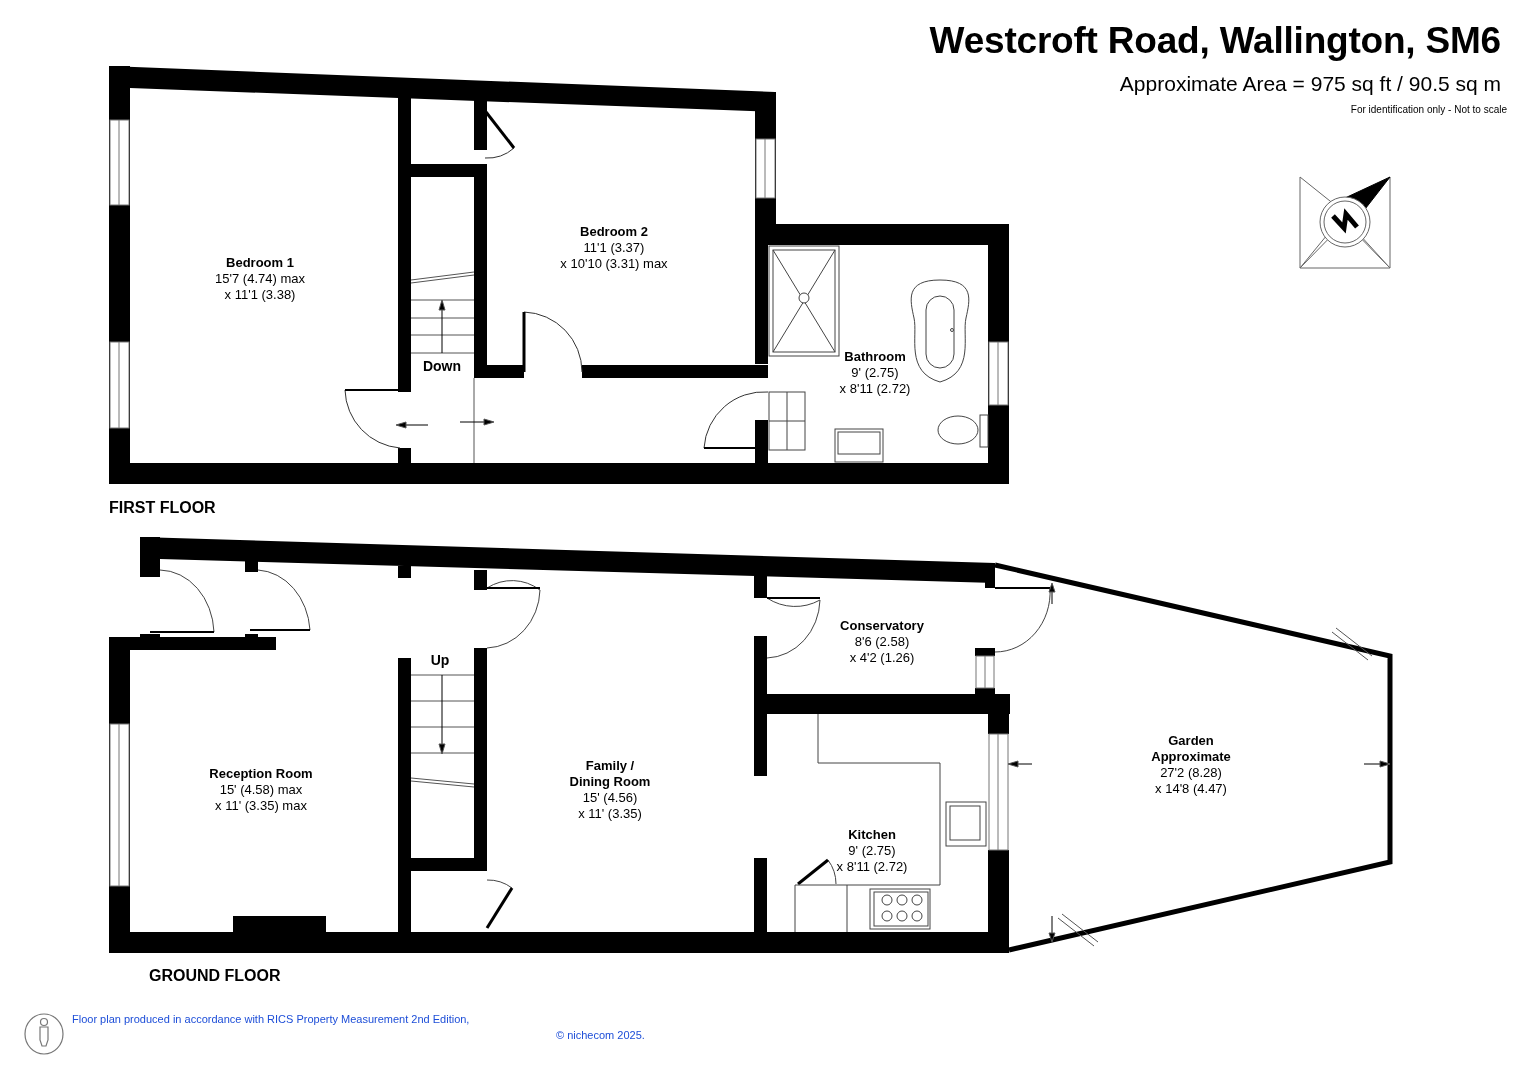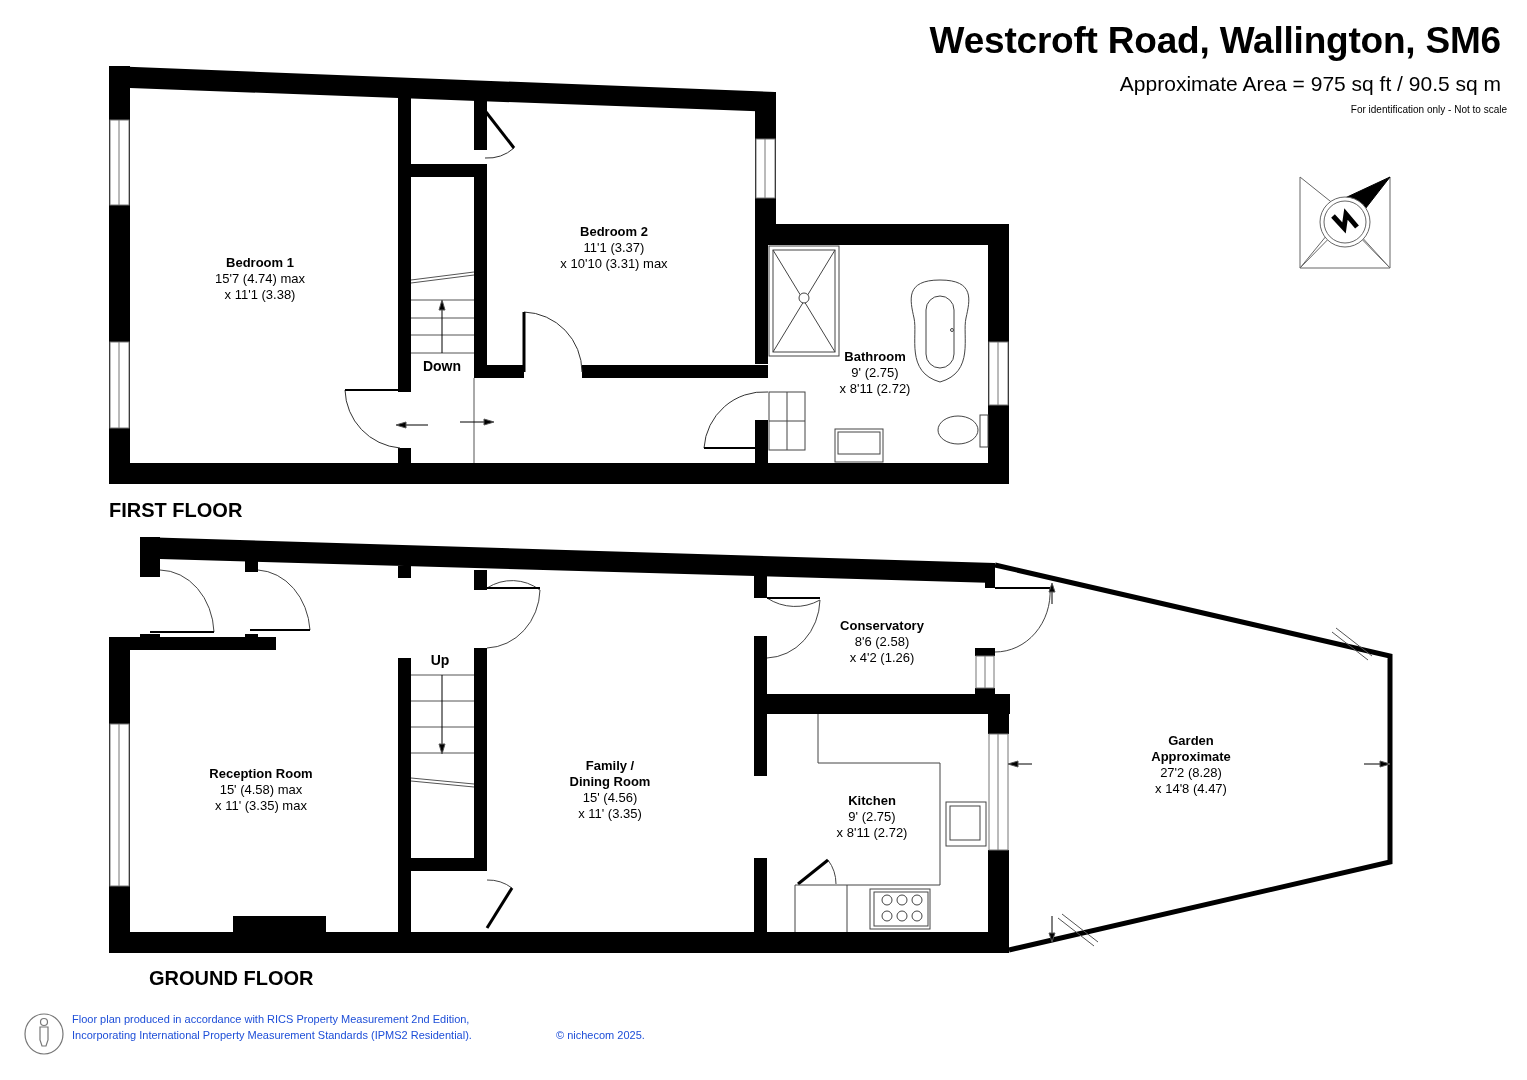--- a/index.html
+++ b/index.html
@@ -2,21 +2,21 @@
 <html><head>
 <meta charset="utf-8">
 <style>
   html, body { margin: 0; padding: 0; background: #ffffff; }
   body { width: 1527px; height: 1080px; position: relative; overflow: hidden;
          font-family: "Liberation Sans", sans-serif; color: #000; }
   .title { position: absolute; right: 26px; top: 20px; font-size: 37px; font-weight: bold; letter-spacing: -0.2px; }
   .area { position: absolute; right: 26px; top: 72px; font-size: 21px; }
   .note { position: absolute; right: 20px; top: 104px; font-size: 10px; }
   svg.plan { position: absolute; left: 0; top: 0; }
-  .floor-label { position: absolute; font-size: 20px; font-weight: bold; }
+  .floor-label { position: absolute; font-size: 16px; font-weight: bold; }
   .room-label { position: absolute; text-align: center; font-size: 13px; line-height: 16px; transform: translateX(-50%); white-space: nowrap; }
   .room-label .name { font-weight: bold; display: block; }
   .room-label .dim { display: block; }
   .stair-label { position: absolute; font-size: 14px; font-weight: bold; transform: translateX(-50%); }
   .footer { position: absolute; left: 72px; top: 1011px; font-size: 11px; color: #1d4ed8; line-height: 16px; }
   .footer .copy { position: absolute; left: 484px; top: 16px; white-space: nowrap; }
 </style>
 </head>
 <body>
 
@@ -254,31 +254,30 @@
   <span class="name">Family /</span>
   <span class="name">Dining Room</span>
   <span class="dim">15' (4.56)</span>
   <span class="dim">x 11' (3.35)</span>
 </div>
 <div class="room-label" style="left:882px; top:618px;">
   <span class="name">Conservatory</span>
   <span class="dim">8'6 (2.58)</span>
   <span class="dim">x 4'2 (1.26)</span>
 </div>
-<div class="room-label" style="left:872px; top:793px;">
+<div class="room-label" style="left:872px; top:827px;">
   <span class="name">Kitchen</span>
   <span class="dim">9' (2.75)</span>
   <span class="dim">x 8'11 (2.72)</span>
 </div>
 <div class="room-label" style="left:1191px; top:733px;">
   <span class="name">Garden</span>
   <span class="name">Approximate</span>
   <span class="dim">27'2 (8.28)</span>
   <span class="dim">x 14'8 (4.47)</span>
 </div>
 <div class="stair-label" style="left:440px; top:652px;">Up</div>
 <div class="floor-label" style="left:109px; top:967px;margin-left:40px;">GROUND FLOOR</div>
 
 <div class="footer">
   <div>Floor plan produced in accordance with RICS Property Measurement 2nd Edition,</div>
-  <div>Incorporating International Property Measurement Standards (IPMS2 Residential).</div>
   <span class="copy">© nichecom 2025.</span>
 </div>
 
 </body></html>

